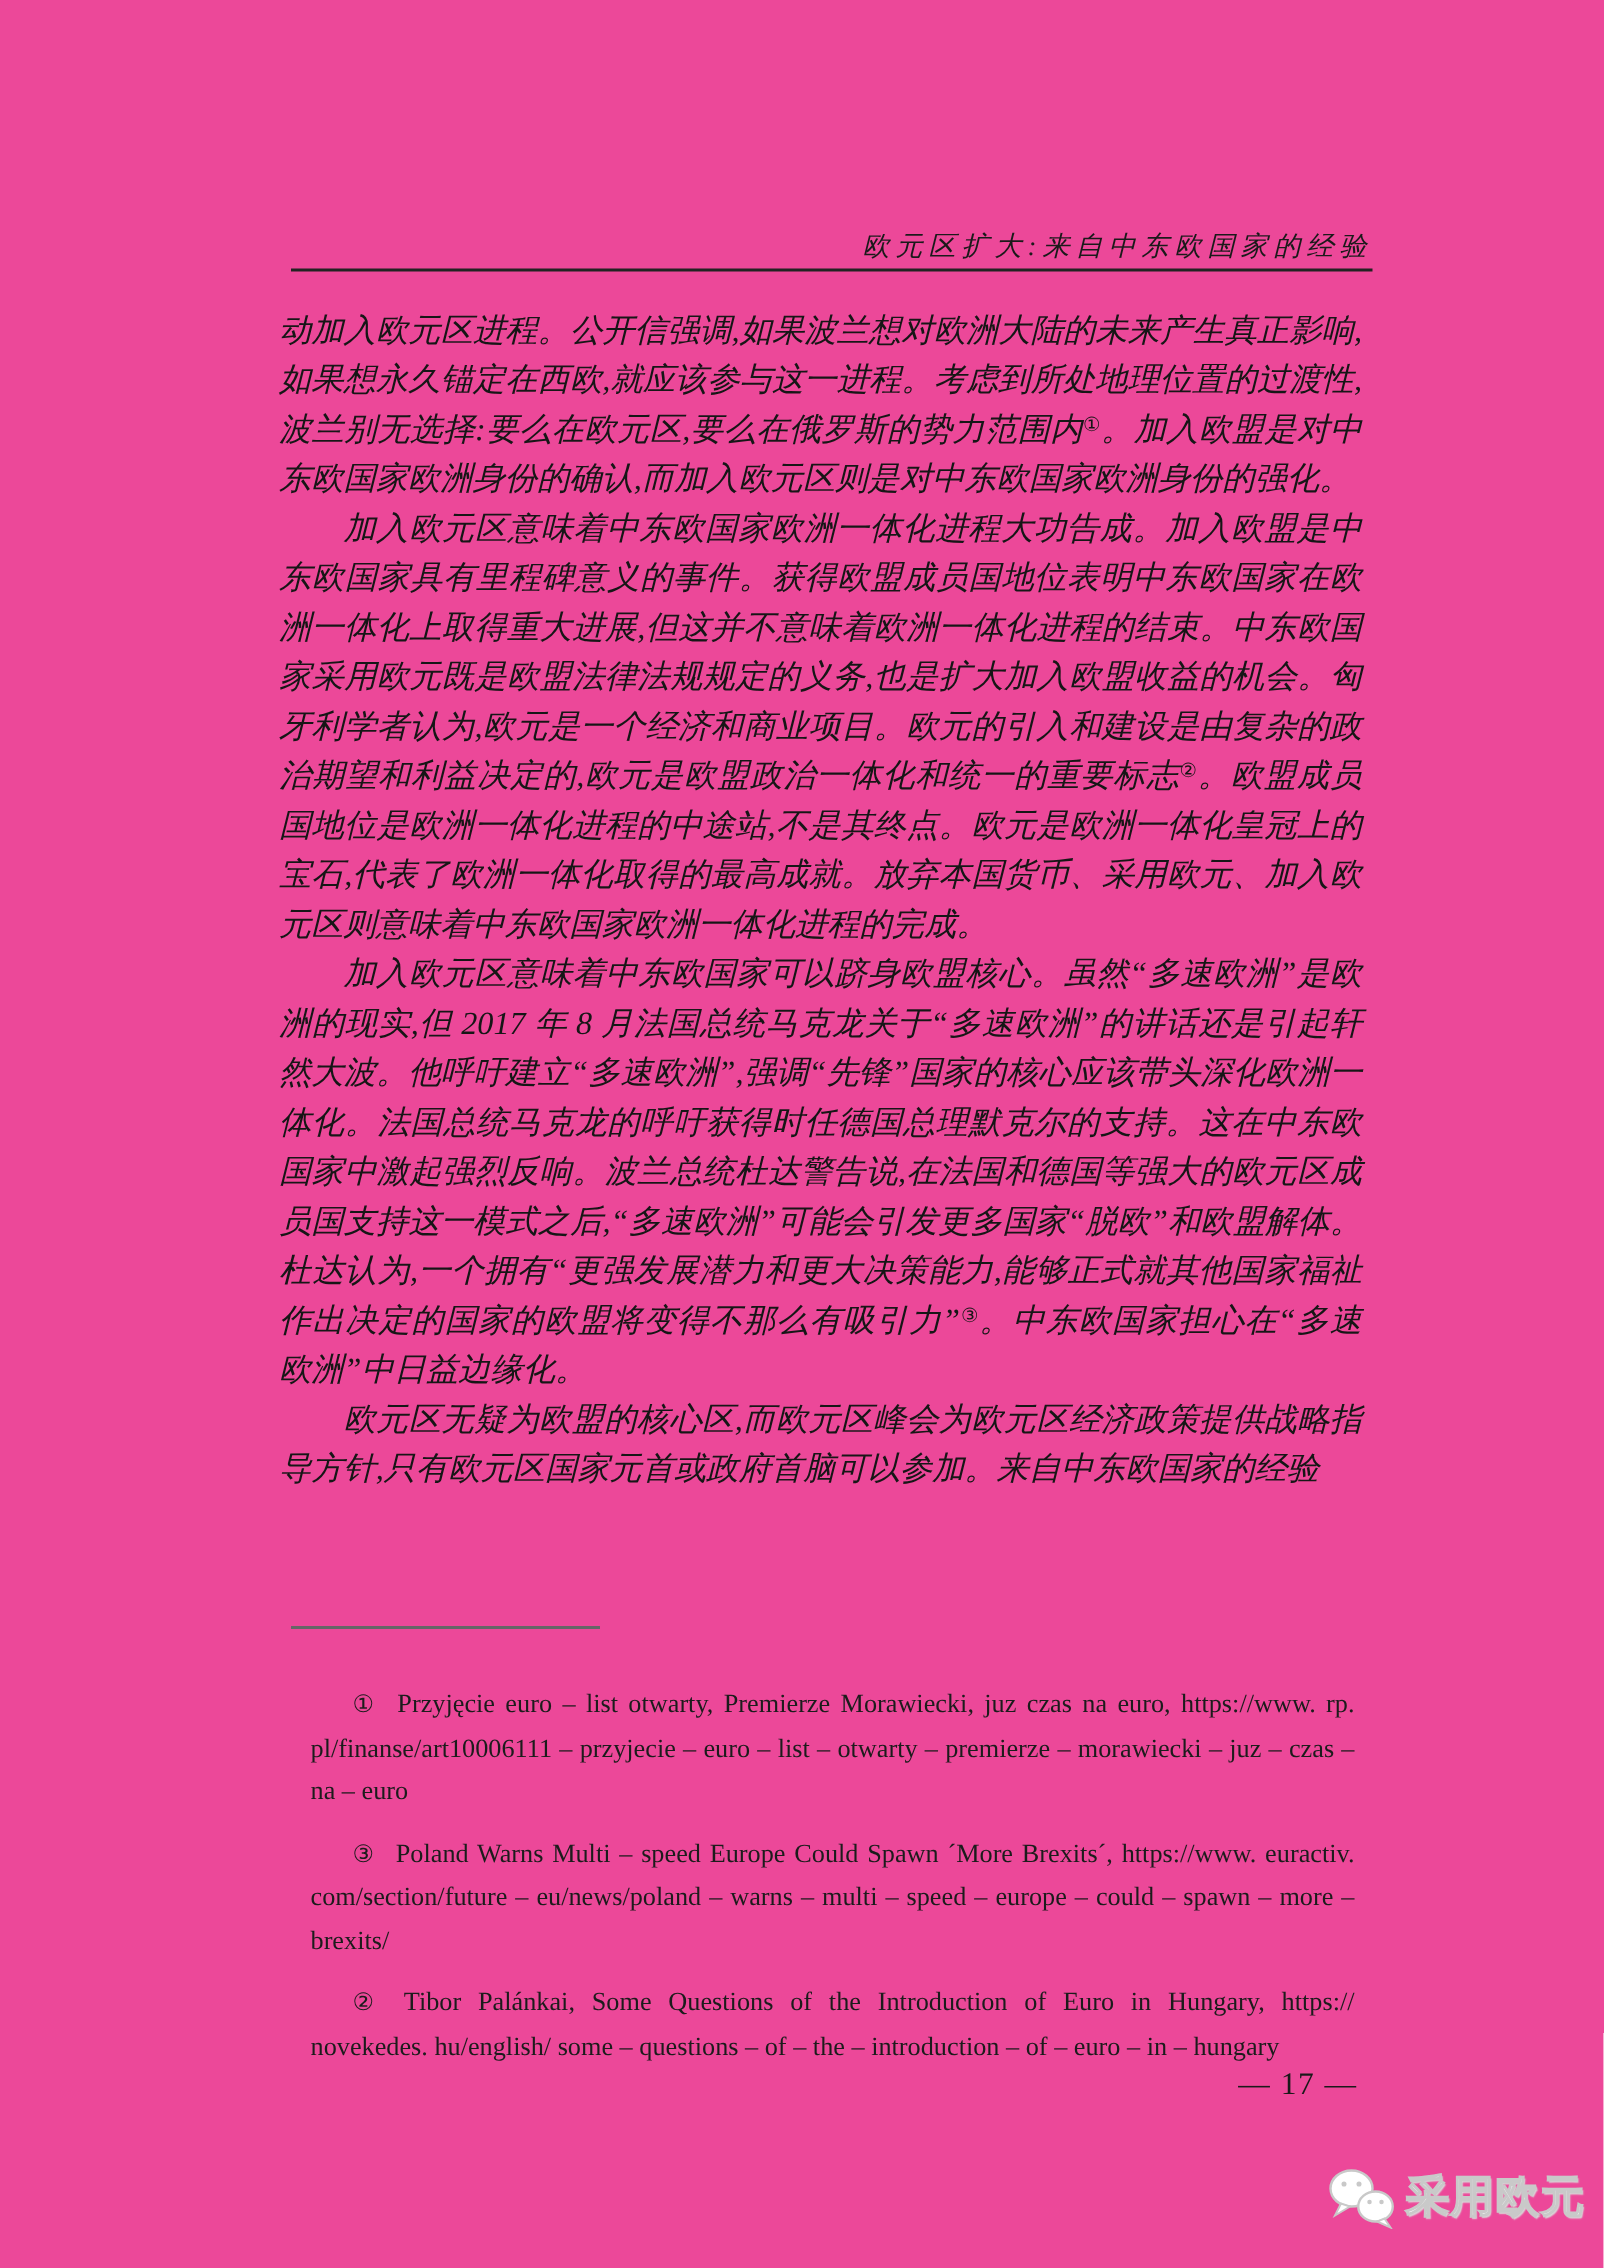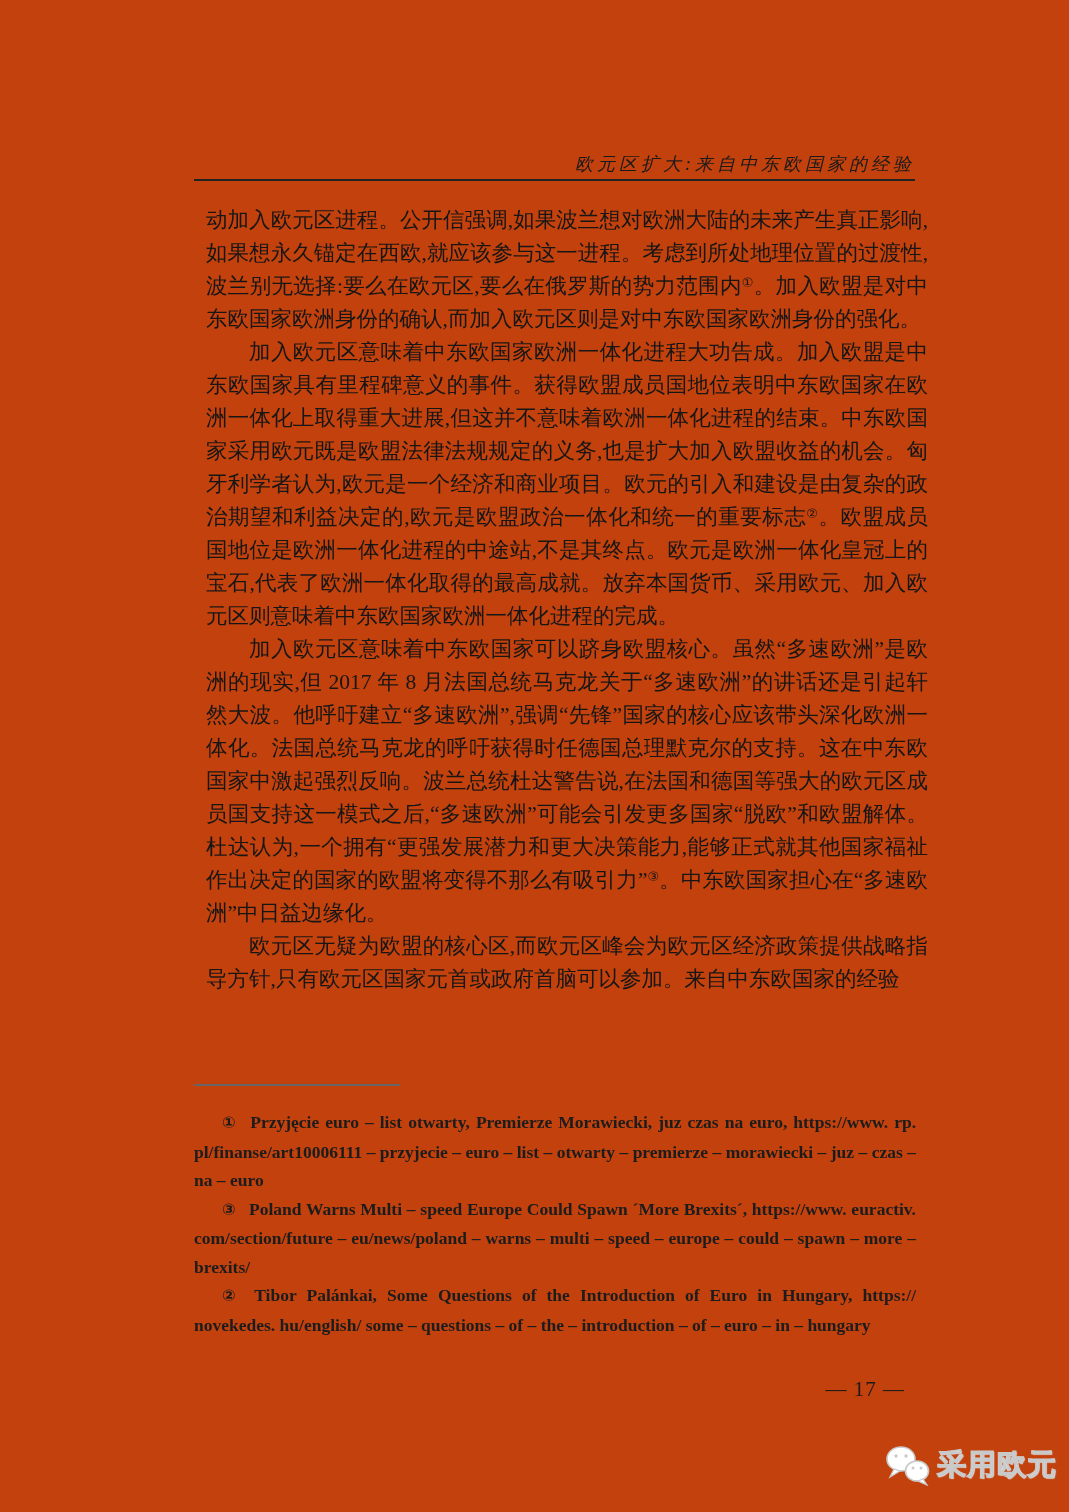--- a/index.html
+++ b/index.html
@@ -1,51 +1,52 @@
 <!DOCTYPE html>
 <html><head>
 <meta charset="utf-8">
 <style>
   html,body { margin:0; padding:0; background:#ffffff; }
   .page {
     position:relative; width:1069px; height:1512px; margin:0 auto;
-    background:#c2410c; overflow:hidden;
+    background:#ec4899; overflow:hidden;
     font-family:"Liberation Serif","DejaVu Serif","DejaVu Sans",serif;
     color:#161616;
   }
   .running-title {
     position:absolute; top:152px; right:154px;
     font-size:18px; letter-spacing:4px; font-style:italic; color:#1a1a1a;
     white-space:nowrap;
   }
   .header-rule {
     position:absolute; top:179px; left:194px; width:721px; height:2px;
     background:#222222;
   }
   .article-body {
-    position:absolute; top:204px; left:206px; width:722px;
+    position:absolute; top:204px; left:186px; width:722px;
     font-size:21.5px; line-height:33px; text-align:justify;
     text-justify:inter-character;
+    font-style:italic;
   }
   .article-body p { margin:0; }
   .article-body p.indent { text-indent:43px; }
   .article-body sup {
     font-size:13px; line-height:0; vertical-align:6px;
     font-family:"DejaVu Sans","Liberation Serif",serif;
   }
   .footnote-sep {
     position:absolute; top:1084px; left:194px; width:206px; height:2px;
     background:#666666;
   }
   .footnotes {
     position:absolute; top:1108px; left:194px; width:722px;
     font-size:17.5px; line-height:28.5px; text-align:justify;
     color:#1c1c1c;
   }
-  .footnotes p { margin:0; text-indent:28px;font-weight:bold; }
+  .footnotes p { margin:13px; text-indent:28px; }
   .fn-marker {
     margin-right:13px;
     font-family:"DejaVu Sans","Liberation Serif",serif;
     font-size:16px;
   }
   .page-number {
     position:absolute; top:1341px; right:164px;
     font-size:21px; color:#1a1a1a; letter-spacing:1px; white-space:nowrap;margin-top:36px;
   }
   .watermark {

